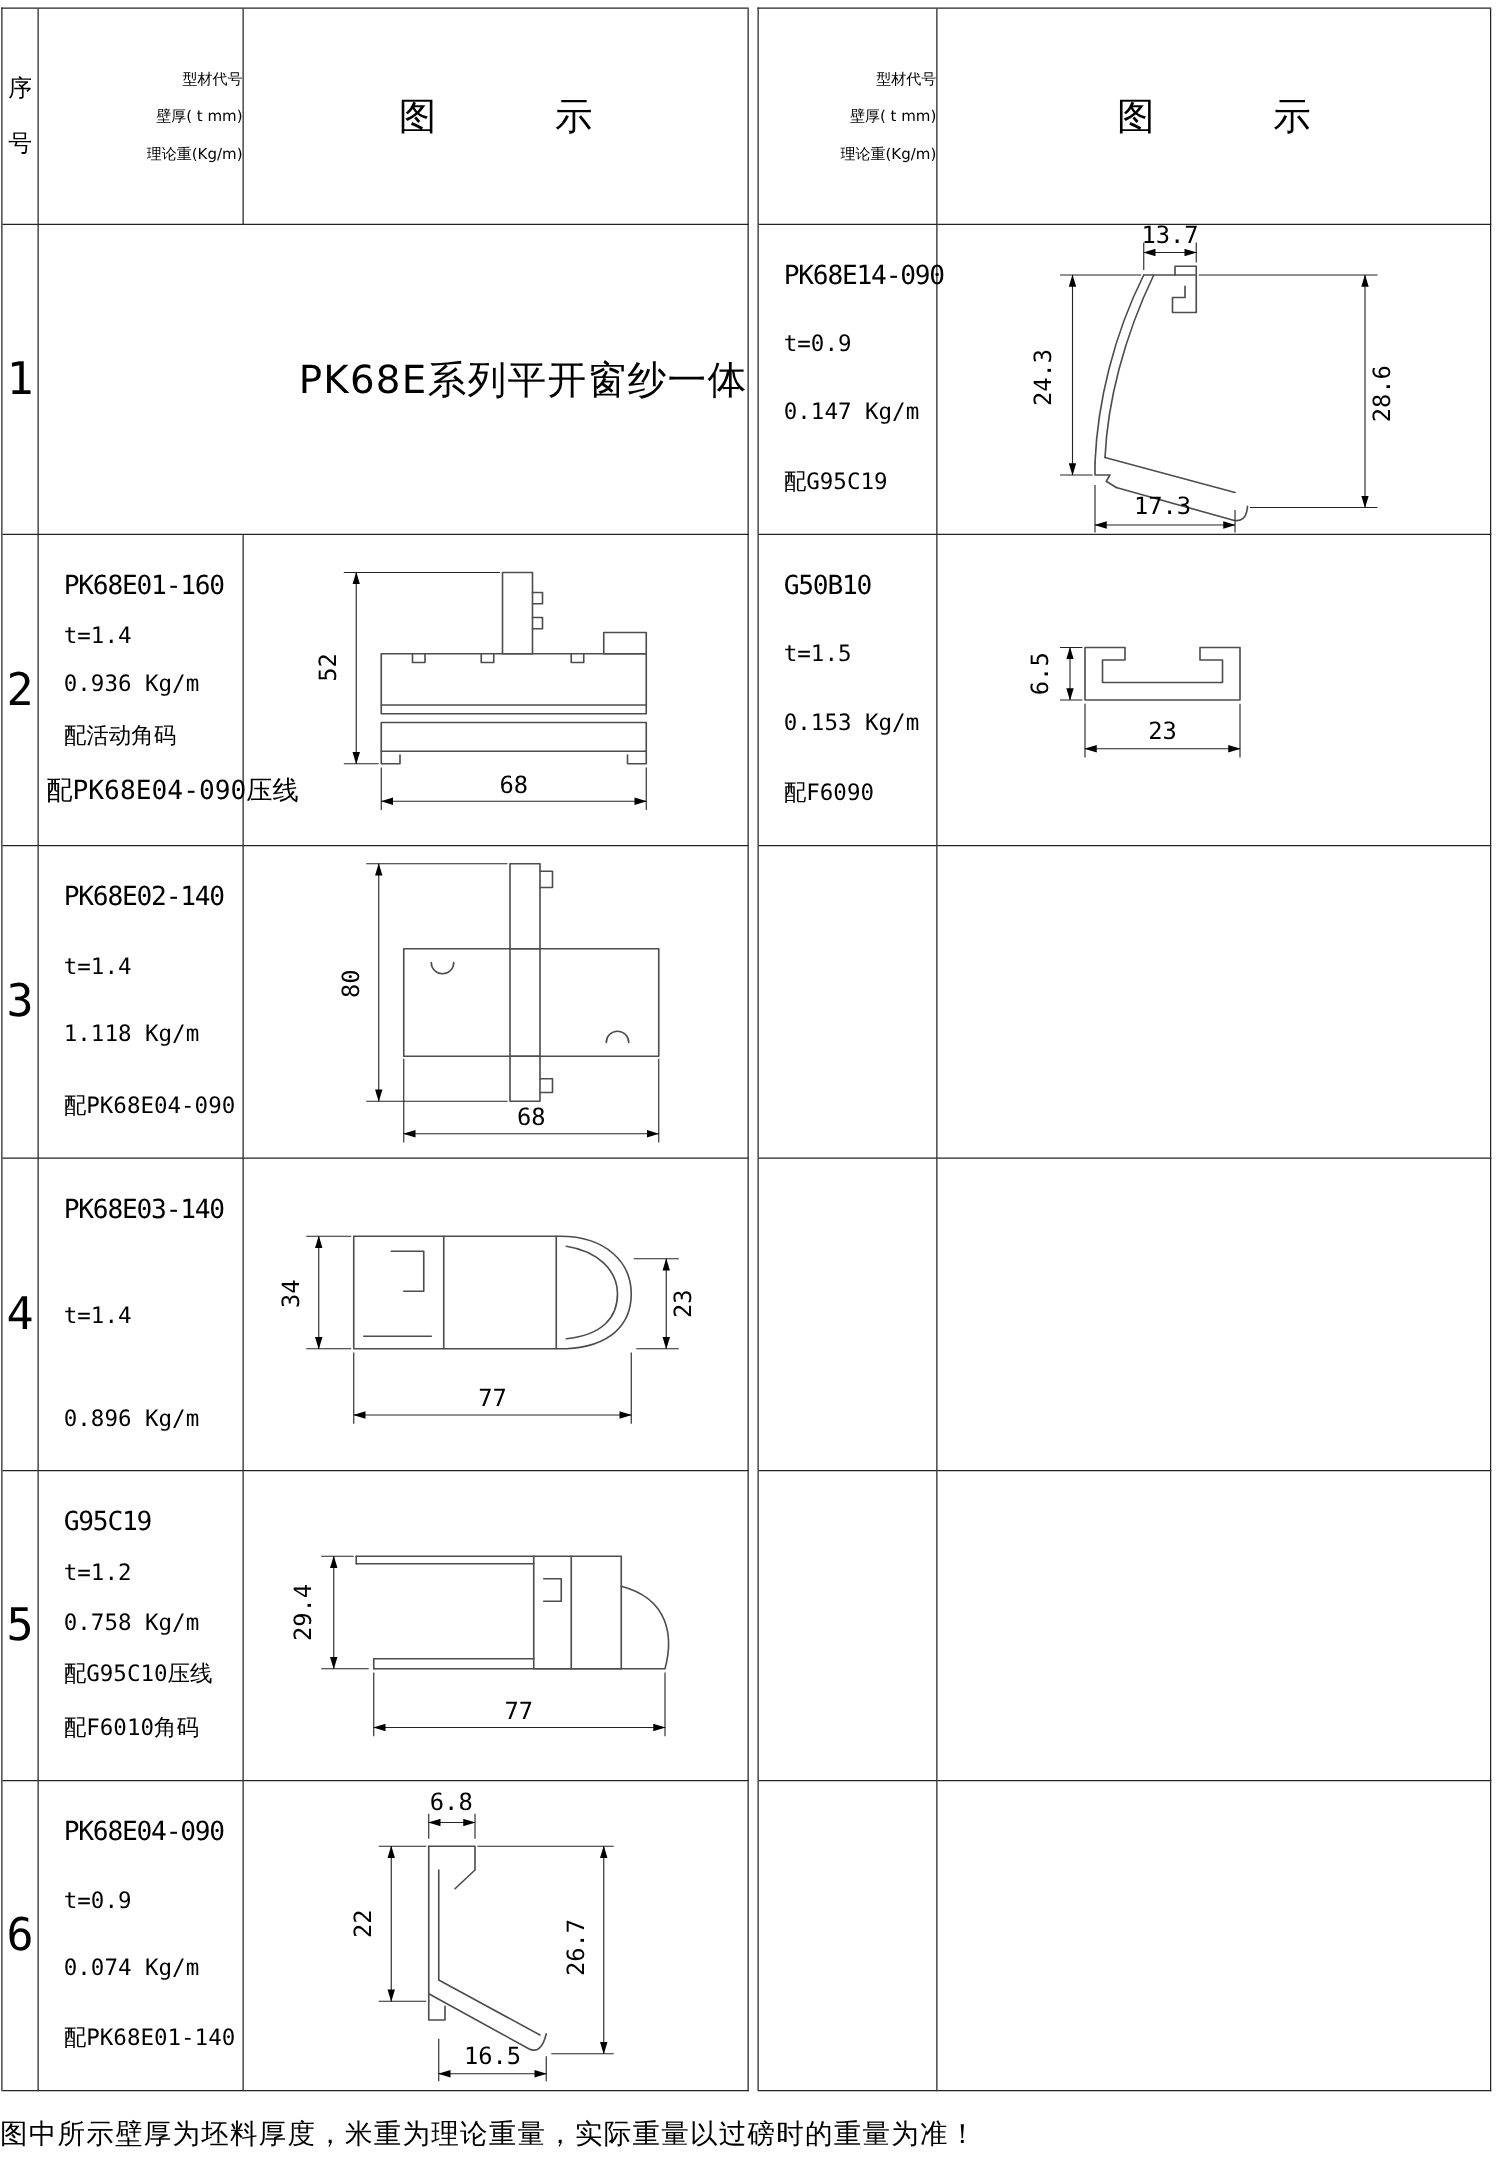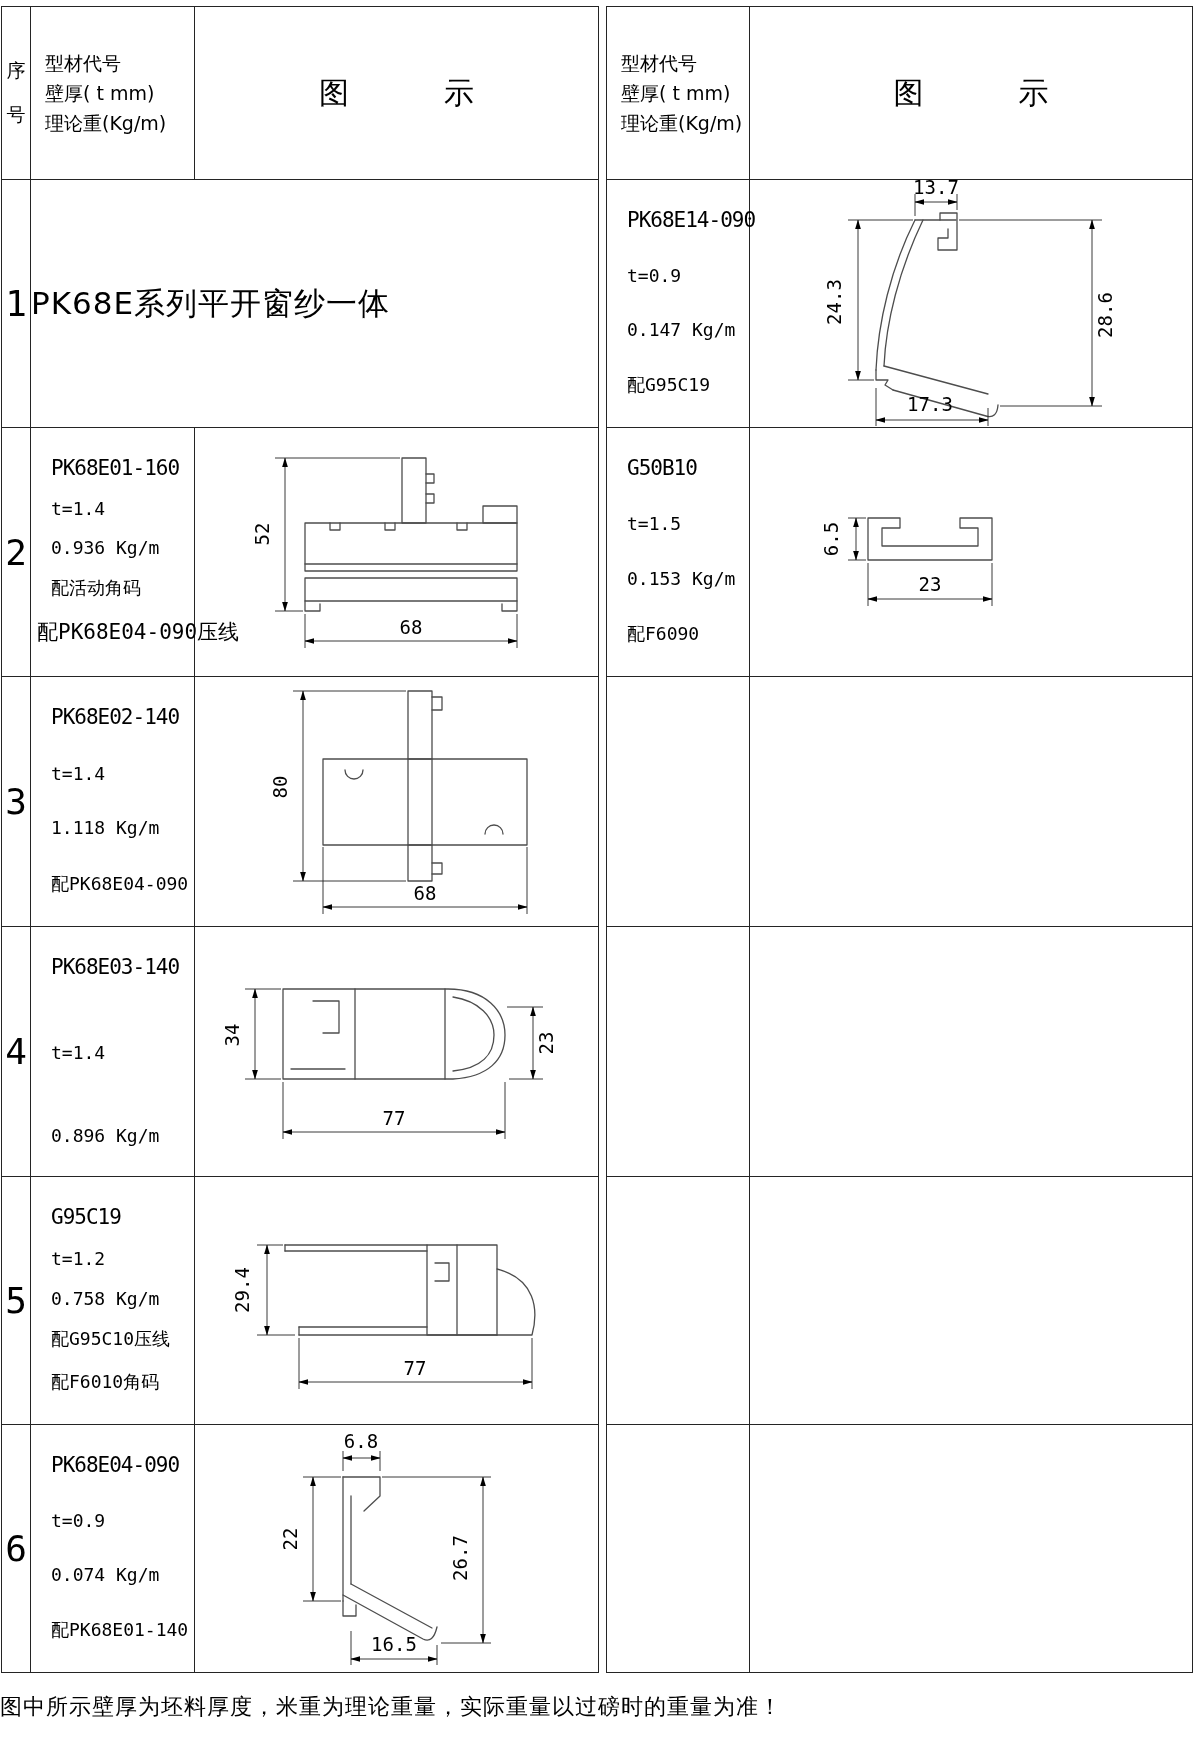--- a/index.html
+++ b/index.html
@@ -3,23 +3,23 @@
 <meta charset="utf-8">
 <style>
   html,body{margin:0;padding:0;background:#fff;}
   body{width:1200px;height:1740px;position:relative;font-family:"DejaVu Sans",sans-serif;color:#000;}
   .tbl{position:absolute;top:6px;display:grid;border-top:1px solid #242424;border-left:1px solid #242424;background:#fff;}
   #ltbl{left:1px;grid-template-columns:29px 164px 404px;grid-template-rows:173px 248px 249px 250px 250px 248px 248px;}
   #rtbl{left:606px;grid-template-columns:143px 443px;grid-template-rows:173px 248px 249px 250px 250px 248px 248px;}
   .cell{border-right:1px solid #242424;border-bottom:1px solid #242424;position:relative;}
   .numcell{display:flex;align-items:center;justify-content:center;font-size:36px;font-family:"DejaVu Sans Mono",monospace;}
   .idxhead{display:flex;flex-direction:column;align-items:center;justify-content:center;gap:18px;font-size:19px;}
-  .infohead{display:flex;flex-direction:column;justify-content:center;padding-left:14px;font-size:19px;line-height:30px;}
+  .infohead{display:flex;flex-direction:column;justify-content:center;padding-left:14px;font-size:12px;line-height:30px;text-align:right;}
   .diaghead{display:flex;align-items:center;justify-content:center;gap:95px;font-size:30px;}
-  .titlecell{grid-column:2/4;display:flex;align-items:center;justify-content:flex-start;font-size:31px;letter-spacing:1px;}
+  .titlecell{grid-column:2/4;display:flex;align-items:center;justify-content:flex-end;font-size:31px;letter-spacing:1px;}
   .info{display:flex;flex-direction:column;justify-content:space-between;padding:28px 2px 30px 20px;}
   .code{font-size:21px;font-family:"DejaVu Sans Mono",monospace;letter-spacing:-1px;white-space:nowrap;}
   .spec{font-size:18px;font-family:"DejaVu Sans Mono",monospace;white-space:nowrap;}
   .spec.long{font-size:21px;margin-left:-14px;}
   .diagcell{display:block;}
   .footer{position:absolute;top:1692px;left:0;width:1090px;text-align:left;font-size:22px;letter-spacing:1px;}
   svg.diag{display:block;}
   .p{fill:none;stroke:#4d4d4d;stroke-width:1.3;stroke-linejoin:round;stroke-linecap:round;}
   .ext{stroke:#242424;stroke-width:0.9;}
   .dim{stroke:#242424;stroke-width:0.9;}

